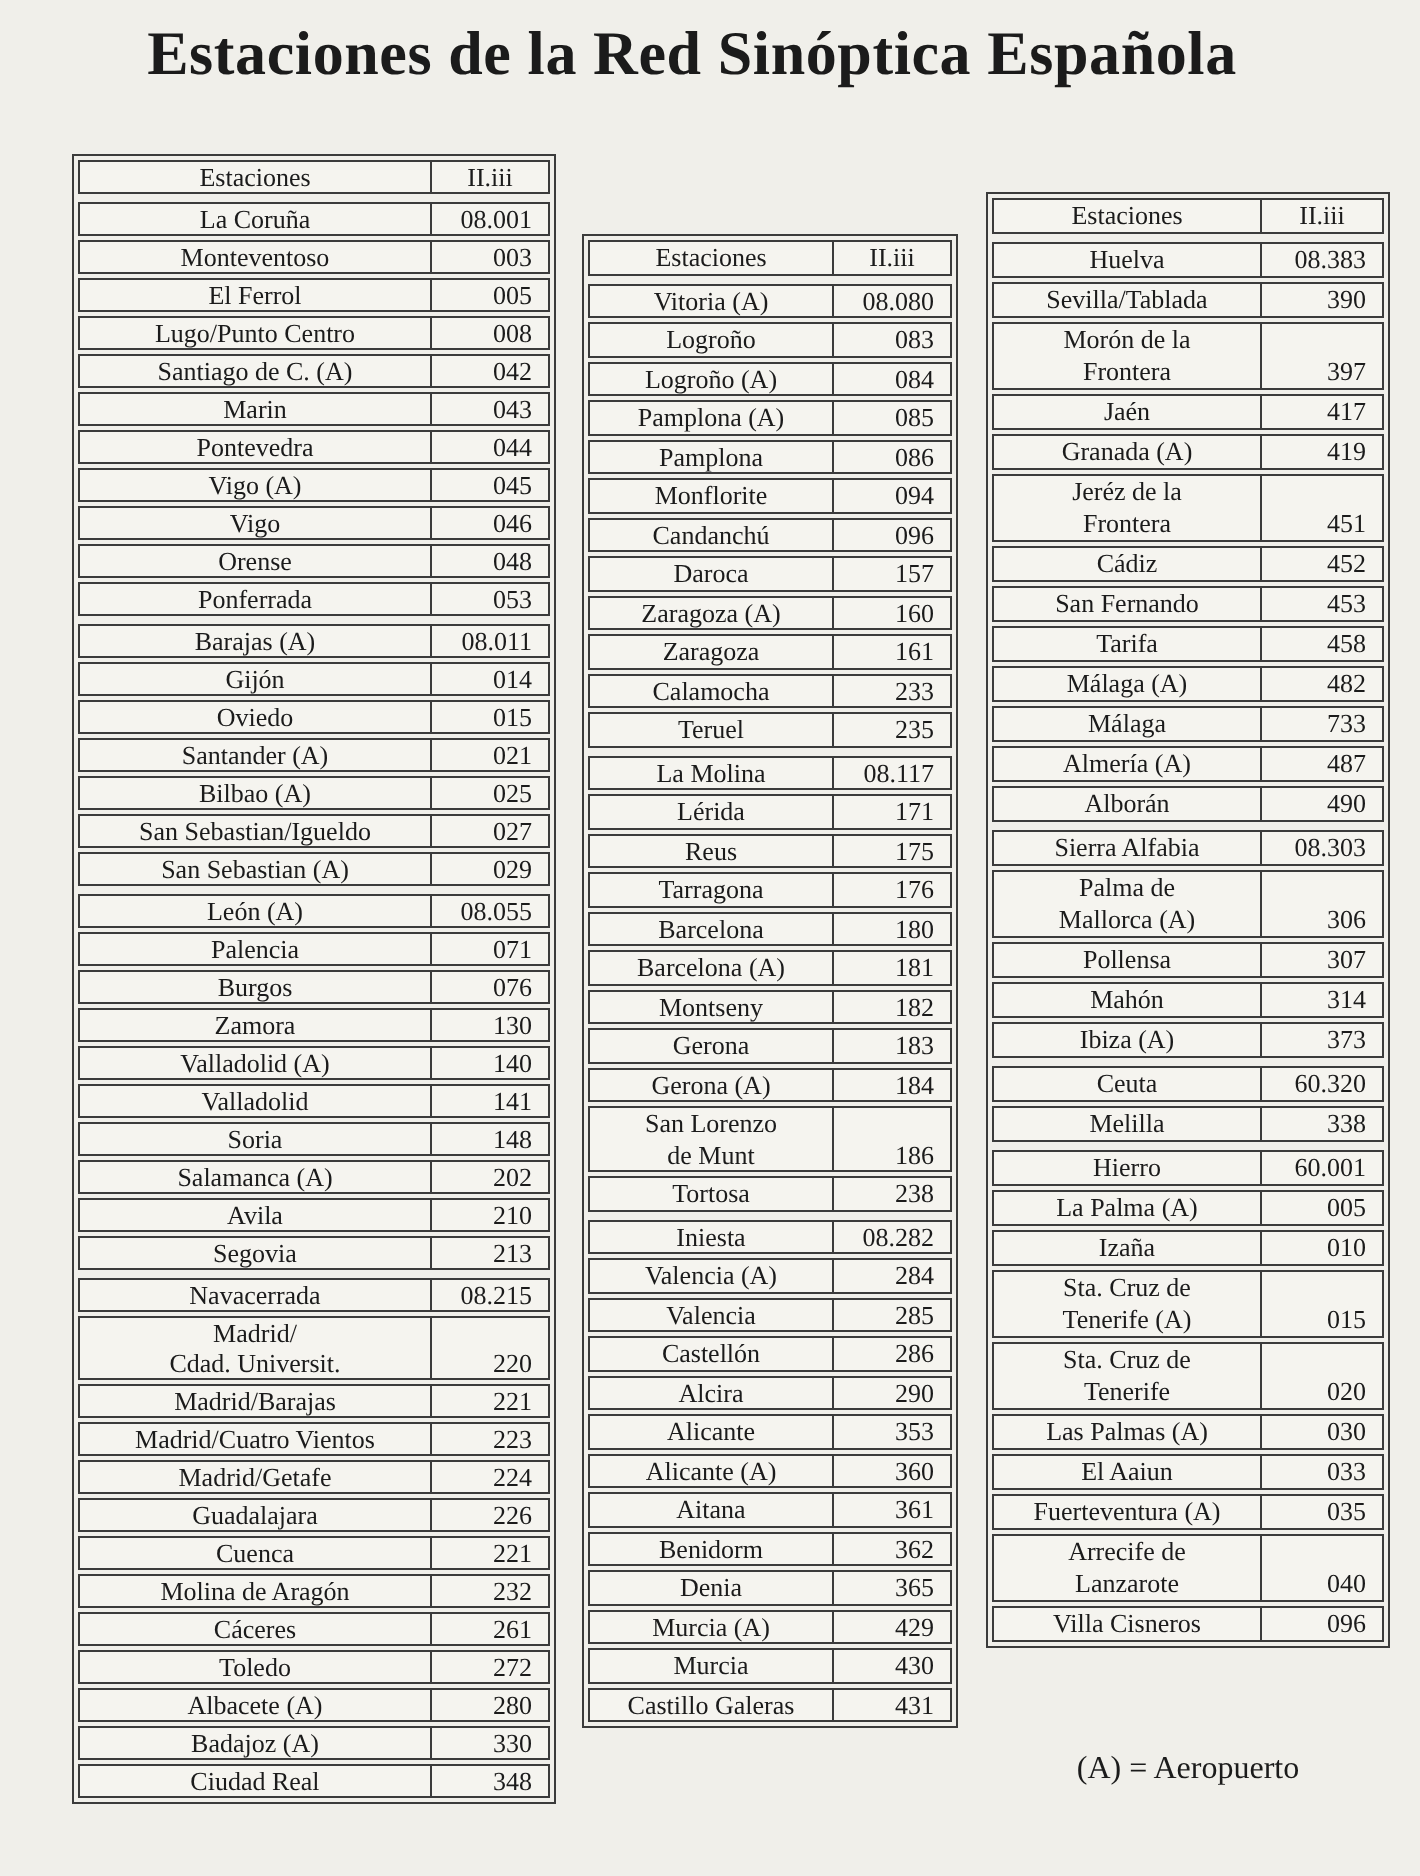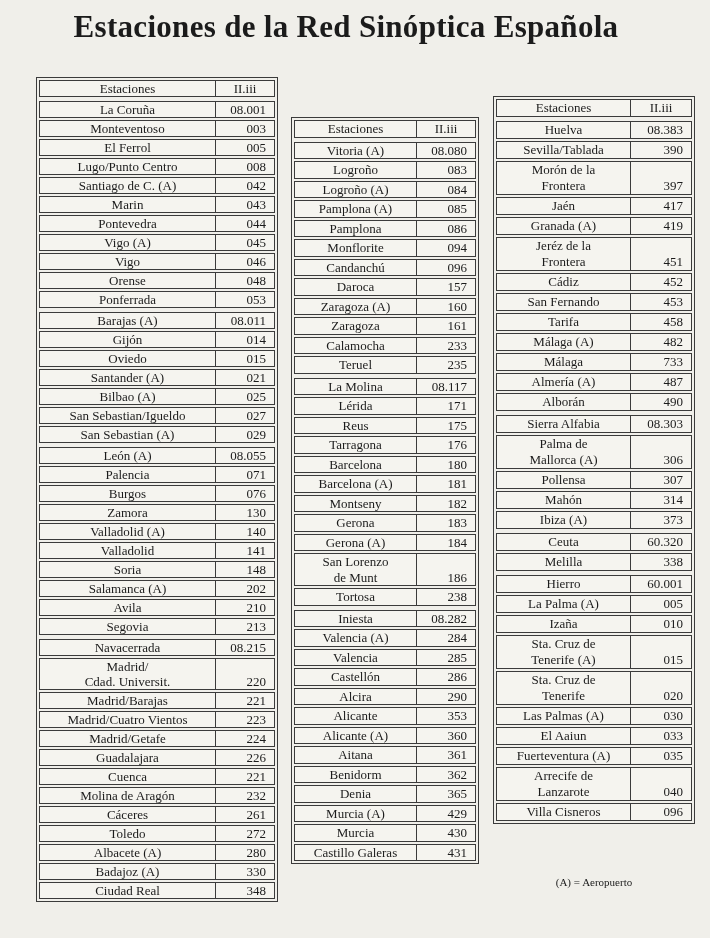--- a/index.html
+++ b/index.html
@@ -43,21 +43,21 @@
   .code{
     display:flex;align-items:flex-end;justify-content:flex-end;
     box-sizing:border-box;padding-right:8px;
   }
   .t0 .code{width:58px;}
   .t1 .code{width:58px;}
   .t2 .code{width:60px;}
   .header-row .code{justify-content:center;padding-right:0;}
   .footnote{
     position:absolute;left:493px;top:876px;width:202px;
-    text-align:center;font-size:11px;
+    text-align:center;font-size:16px;
   }
 </style>
 </head>
 <body>
 
 <div class="page">
   <div class="title">Estaciones de la Red Sinóptica Española</div>
   <div class="table t0">
       <div class="row header-row">
         <div class="cell name">Estaciones</div>

